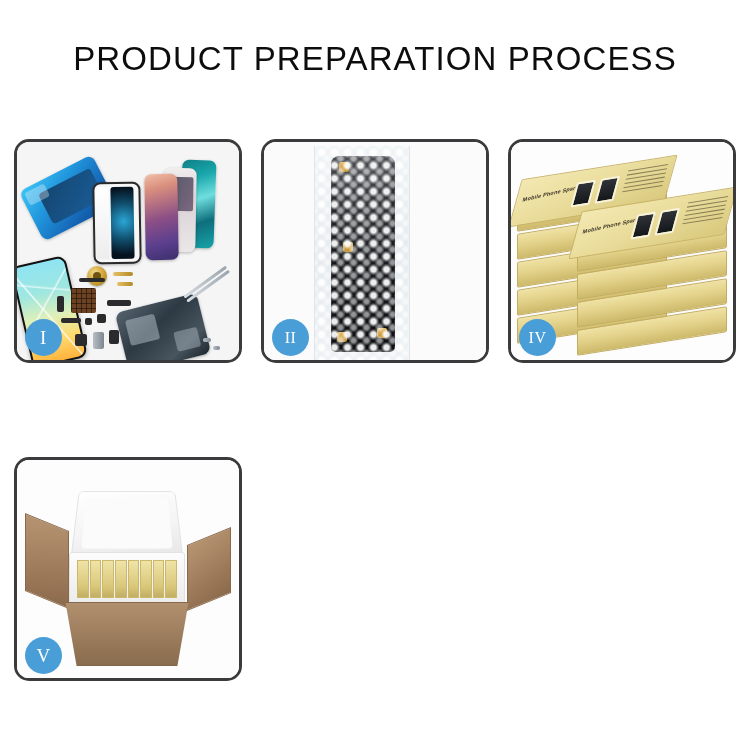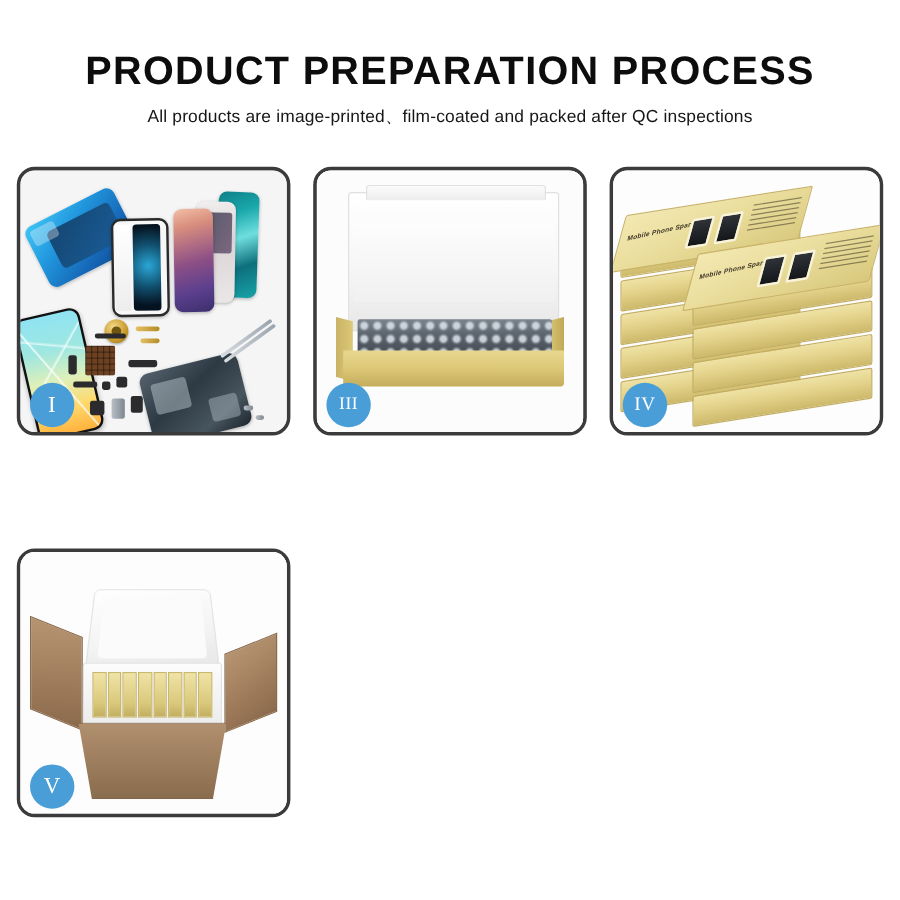--- a/index.html
+++ b/index.html
@@ -10,21 +10,21 @@
     font-family: "Liberation Sans", sans-serif;
     overflow: hidden;
     position: relative;
   }
 
   
   .header { padding-top: 42px; text-align: center; }
 
   .title {
     font-size: 33px;
-    font-weight: bold;
+    font-weight: normal;
     letter-spacing: 1.1px;
     color: #0d0d0d;
     line-height: 1.05;
     white-space: nowrap;
   }
 
   .subtitle {
     margin-top: 11px;
     font-size: 14.5px;
     font-weight: normal;
@@ -449,21 +449,20 @@
   .c6-tape {
     position:absolute; width: 17px; height: 17px;
     background: rgba(125,99,72,.85); border-radius:1px;
   }
 </style>
 </head>
 <body>
 
 <div class="header">
   <div class="title">PRODUCT PREPARATION PROCESS</div>
-  <div class="subtitle">All products are image-printed、film-coated and packed after QC inspections</div>
 </div>
 
 <div class="grid">
 
   <div class="card">
     <div class="card-inner">
       <div class="p1">
         <div class="film">
           <div class="f1"></div>
             <div class="f2"></div>
@@ -493,34 +492,37 @@
         <div class="part gray" style="left:76px;top:190px;width:11px;height:17px;"></div>
         <div class="part" style="left:58px;top:192px;width:12px;height:12px;"></div>
         <div class="part" style="left:92px;top:188px;width:10px;height:14px;"></div>
         <div class="part gray" style="left:186px;top:196px;width:8px;height:4px;"></div>
         <div class="part gray" style="left:196px;top:204px;width:7px;height:4px;"></div>
       </div>
     </div>
     <div class="badge">I</div>
   </div>
 
-
   <div class="card">
     <div class="card-inner">
-      <div class="p3">
-        <div class="box3-lid"></div>
-        <div class="box3-foam"></div>
-        <div class="box3-side-l"></div>
-        <div class="box3-side-r"></div>
-        <div class="box3-bubble"></div>
-        <div class="box3-front"></div>
+      <div class="p2">
+        <div class="bw-bag">
+          <div class="bw-inner"></div>
+          <div class="bw-tab" style="left:24px;top:16px;"></div>
+          <div class="bw-tab" style="left:28px;top:96px;"></div>
+          <div class="bw-tab" style="left:22px;top:186px;"></div>
+          <div class="bw-tab" style="left:62px;top:182px;"></div>
+          <div class="bw-bubbles"></div>
+          <div class="bw-bubbles2"></div>
+        </div>
       </div>
     </div>
-    <div class="badge xwide">III</div>
+    <div class="badge wide">II</div>
   </div>
+
 
   <div class="card">
     <div class="card-inner">
       <div class="p4">
         <div class="stackwrap">
 
           <div class="sbox l" style="top:150px;"></div>
           <div class="sbox l" style="top:122px;"></div>
           <div class="sbox l" style="top:94px;"></div>
           <div class="sbox l" style="top:66px;"></div>

